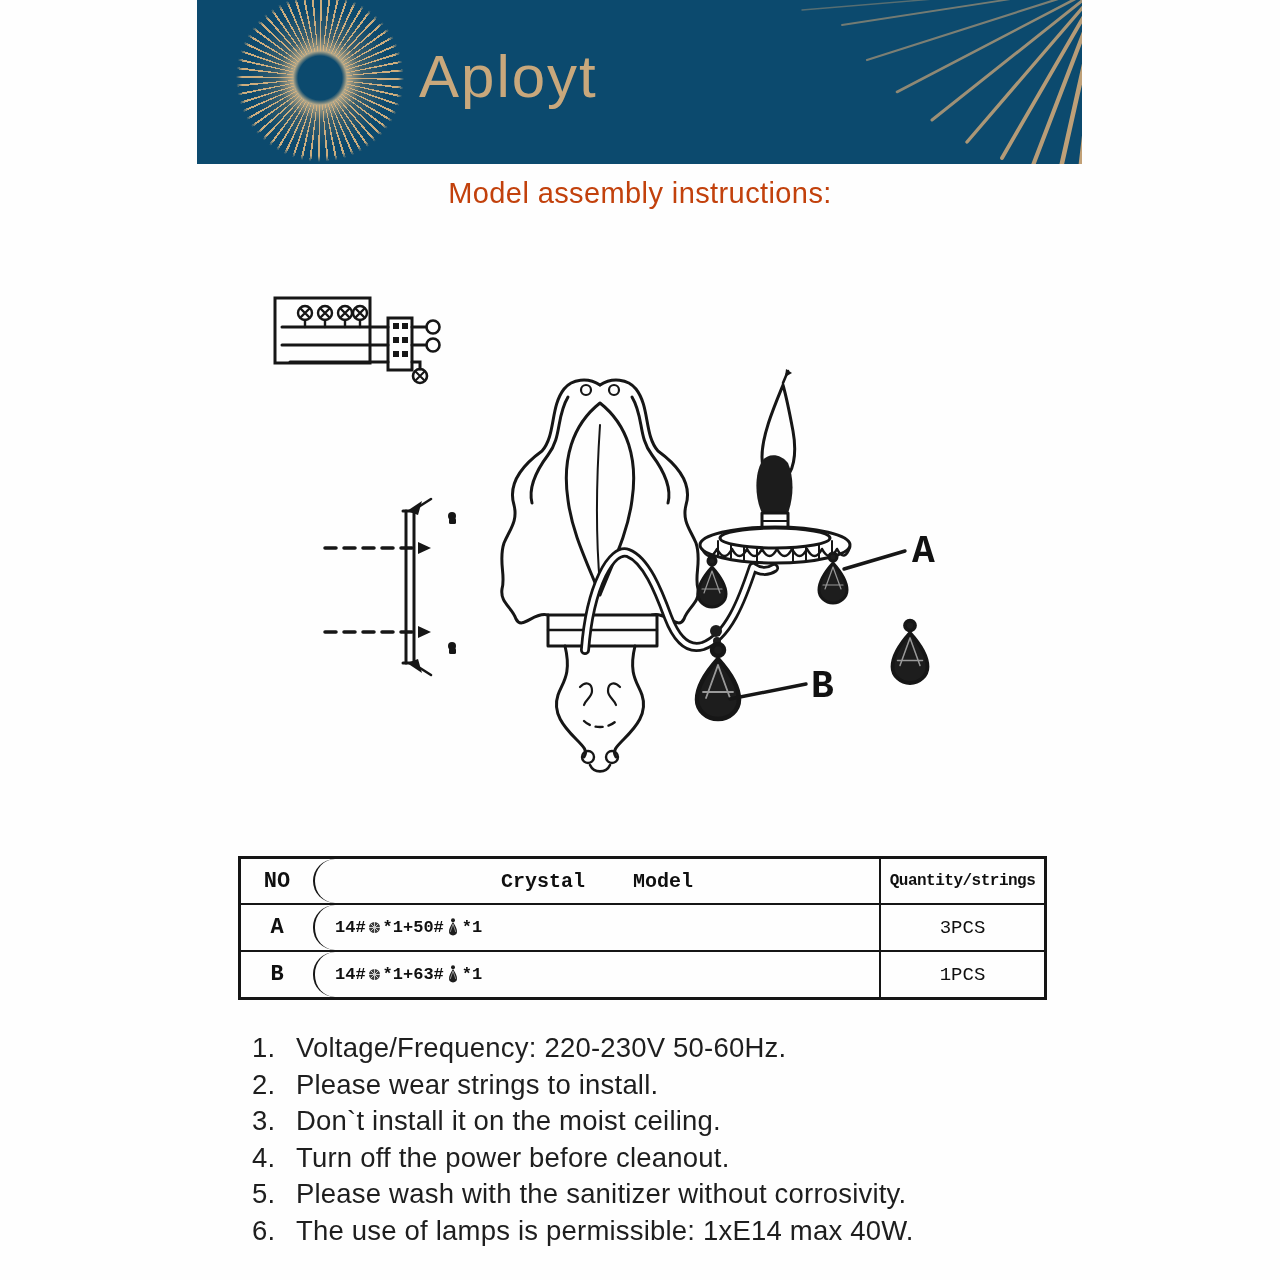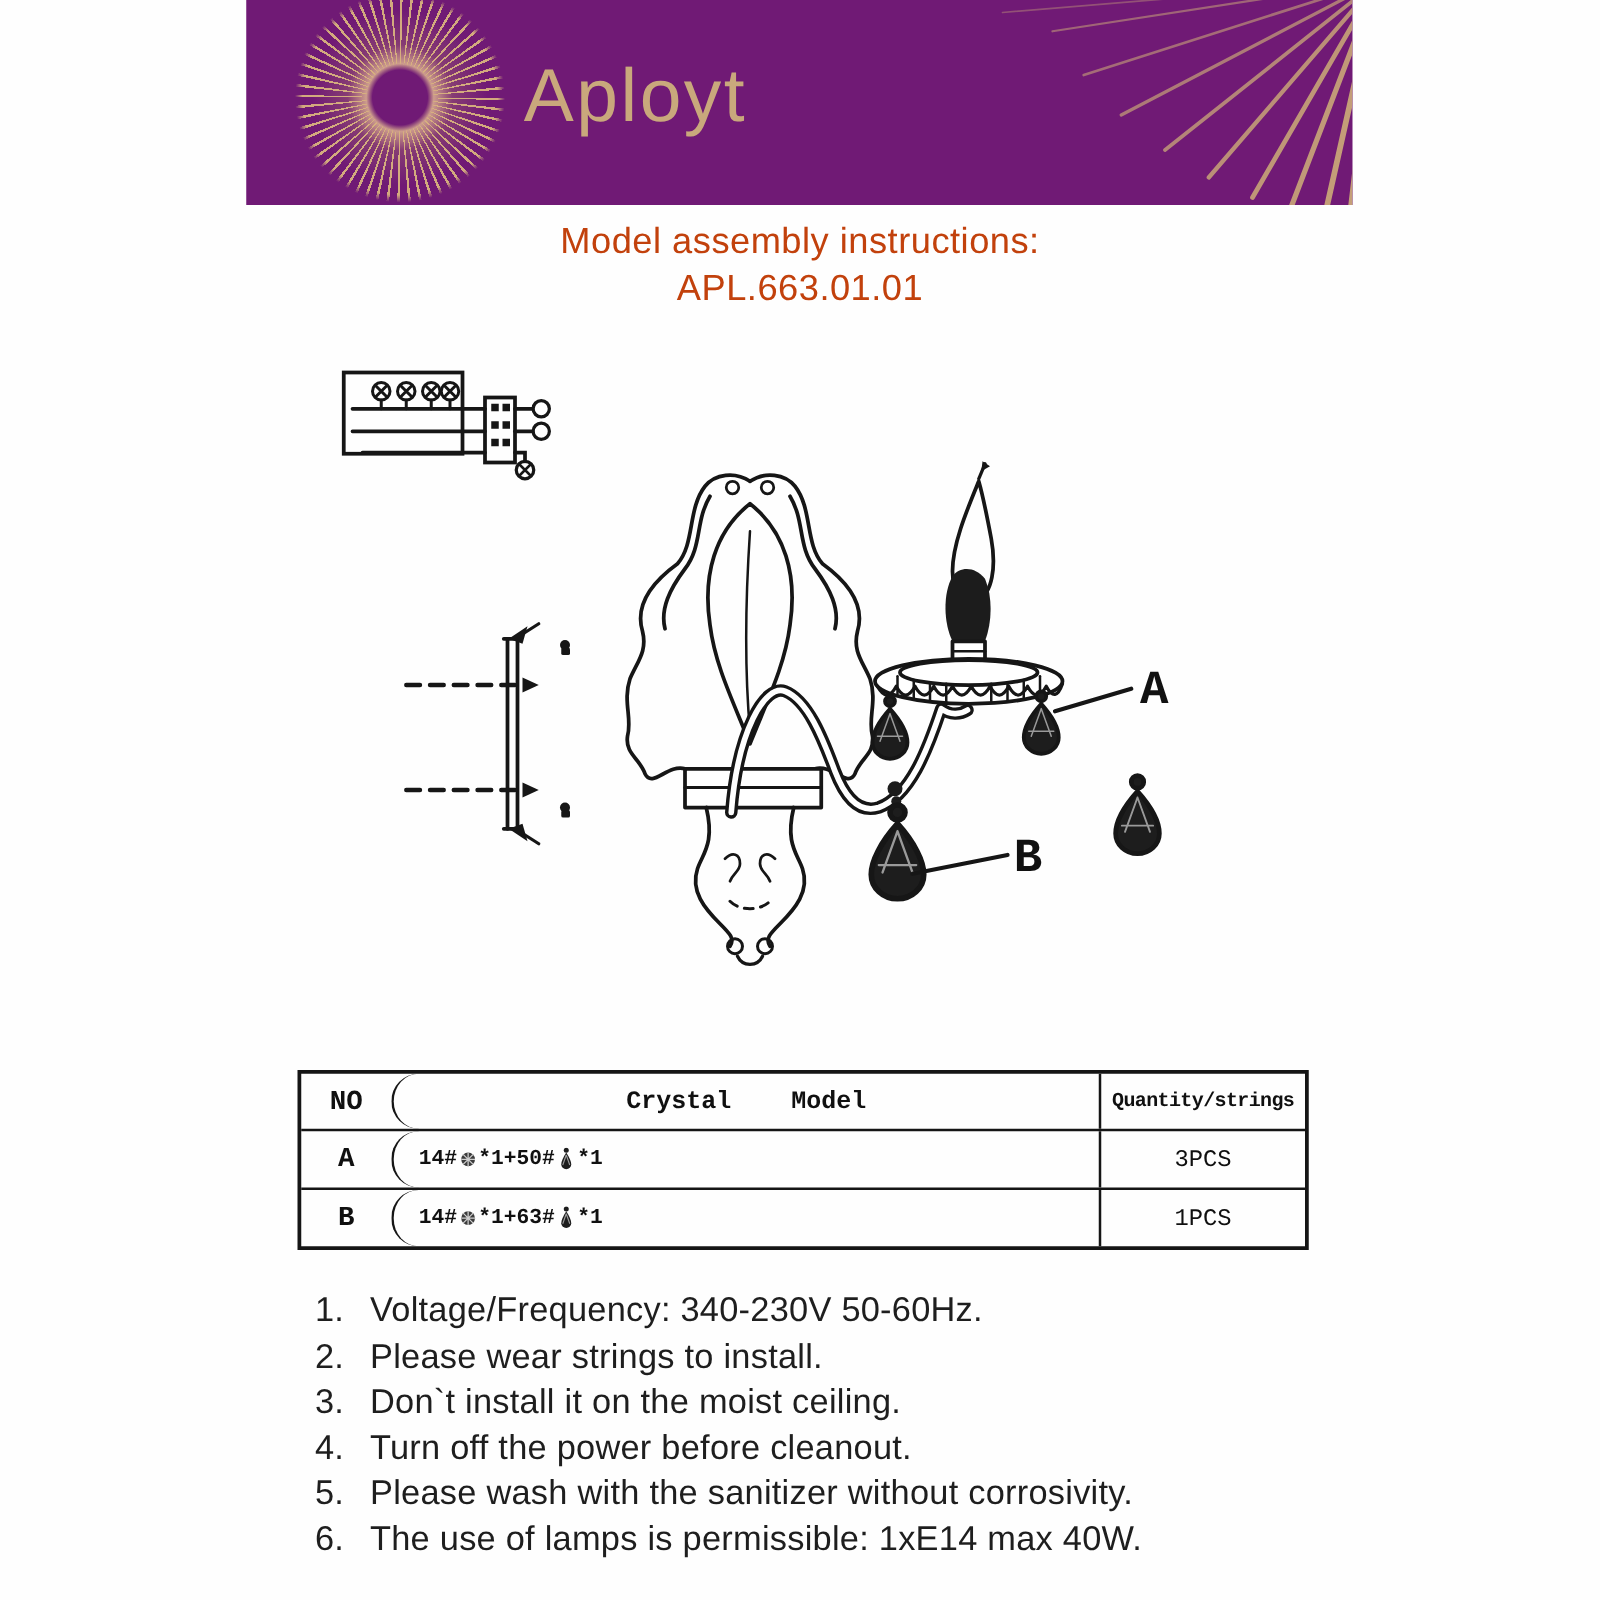--- a/index.html
+++ b/index.html
@@ -3,21 +3,21 @@
 <meta charset="utf-8">
 <style>
   html,body{margin:0;padding:0;background:#ffffff;}
   .page{
     position:relative;width:1280px;height:1280px;background:#fefefe;overflow:hidden;
     font-family:"Liberation Sans", sans-serif;
   }
   
   .banner{
     position:absolute;left:197px;top:0;width:885px;height:164px;
-    background:#701a75;overflow:hidden;
+    background:#0c4a6e;overflow:hidden;
   }
   .sunburst{
     position:absolute;left:38px;top:-7px;width:170px;height:170px;border-radius:50%;
     background:repeating-conic-gradient(rgba(216,178,126,.95) 0deg 1.5deg, rgba(0,0,0,0) 1.5deg 6deg);
     -webkit-mask:radial-gradient(circle, transparent 0 26px, #000 28px 78px, transparent 84px);
     mask:radial-gradient(circle, transparent 0 26px, #000 28px 78px, transparent 84px);
   }
   .sunglow{
     position:absolute;left:38px;top:-7px;width:170px;height:170px;border-radius:50%;
     background:radial-gradient(circle, rgba(236,200,148,.0) 0 22px, rgba(236,200,148,.75) 27px, rgba(200,160,110,.25) 42px, rgba(0,0,0,0) 70px);
@@ -84,21 +84,20 @@
         <line x1="420" y1="-15" x2="350" y2="168" stroke-width="4.2" opacity=".92"></line>
         <line x1="420" y1="-15" x2="378" y2="172" stroke-width="4.6" opacity=".95"></line>
         <line x1="420" y1="-15" x2="398" y2="174" stroke-width="5" opacity=".97"></line>
         <line x1="420" y1="-15" x2="412" y2="176" stroke-width="5.4" opacity="1"></line>
       </g>
     </svg>
   </div>
 
   <div class="title">
     <div>Model assembly instructions:</div>
-    <div>APL.663.01.01</div>
   </div>
 
   <svg class="diagram" width="760" height="505" viewBox="0 0 760 505">
     <defs>
       <g id="crystal">
         <circle cx="0" cy="-6" r="4" fill="#1d1d1d"></circle>
         <path d="M0,0 C-9,10 -14,20 -14,27 A14,13 0 1 0 14,27 C14,20 9,10 0,0 Z" fill="#1d1d1d"></path>
         <path d="M0,4 L-8,26 M0,4 L8,26 M-10,22 L10,22" stroke="#9a9a9a" stroke-width="1.2" fill="none"></path>
       </g>
     </defs>
@@ -295,21 +294,21 @@
         </svg>
         <span>*1</span>
       </div>
       <div class="t-cell c-qty">1PCS</div>
     </div>
   </div>
 
   <div class="instructions">
     <div class="ins-row">
       <span class="ins-num">1.</span>
-      <span class="ins-text">Voltage/Frequency: 340-230V 50-60Hz.</span>
+      <span class="ins-text">Voltage/Frequency: 220-230V 50-60Hz.</span>
     </div>
     <div class="ins-row">
       <span class="ins-num">2.</span>
       <span class="ins-text">Please wear strings to install.</span>
     </div>
     <div class="ins-row">
       <span class="ins-num">3.</span>
       <span class="ins-text">Don`t install it on the moist ceiling.</span>
     </div>
     <div class="ins-row">

